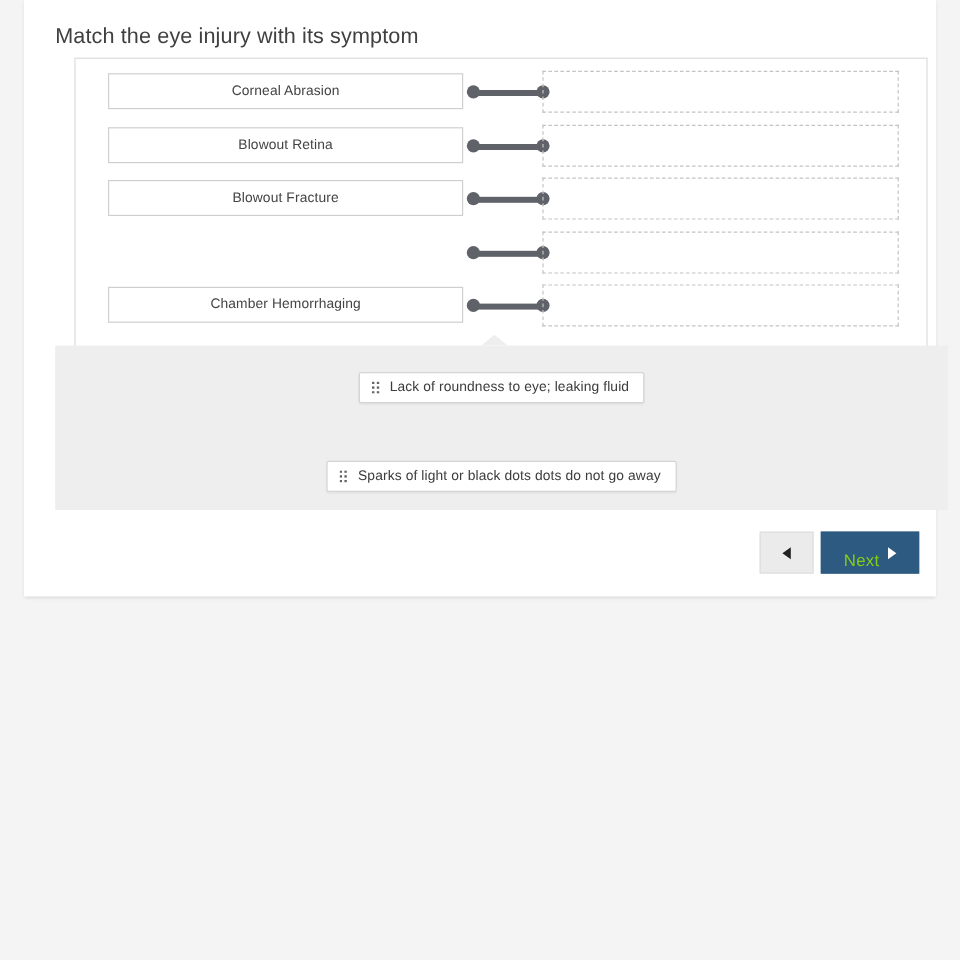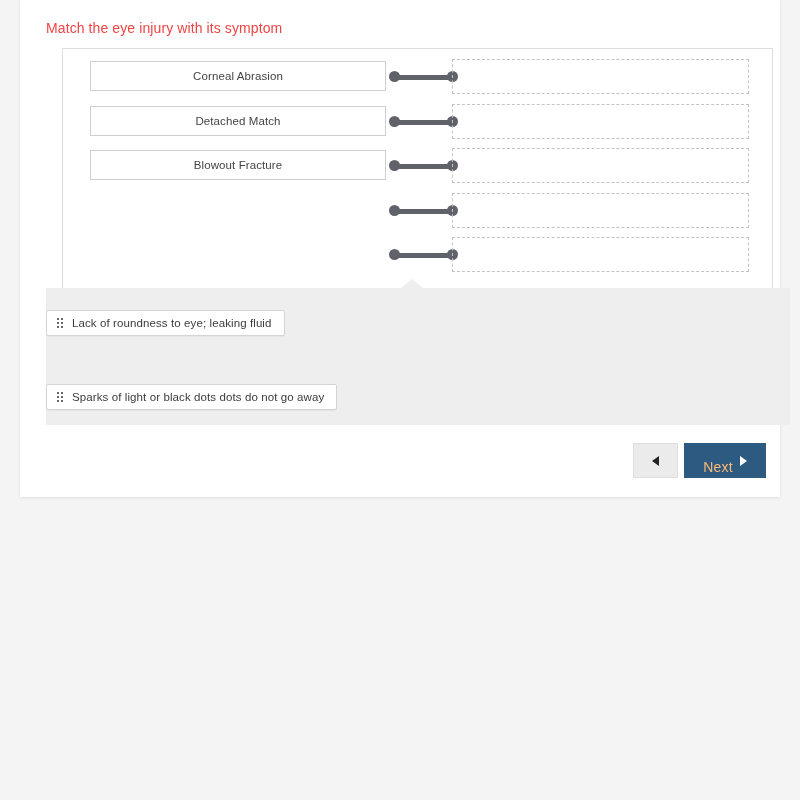--- a/index.html
+++ b/index.html
@@ -25,22 +25,22 @@
     height: 497px;
     background: #ffffff;
     box-shadow: 0 1px 3px rgba(0,0,0,0.10);
   }
 
   
   .prompt {
     position: absolute;
     left: 26px;
     top: 20px;
-    font-size: 14px;
-    color: #ef4444;
+    font-size: 18px;
+    color: #404040;
     letter-spacing: 0.1px;
     white-space: nowrap;
   }
 
   
   .match-panel {
     position: absolute;
     left: 42px;
     top: 48px;
     width: 711px;
@@ -140,20 +140,21 @@
     border-left: 11px solid transparent;
     border-right: 11px solid transparent;
     border-bottom: 9px solid #eeeeee;
   }
 
   .chip-row {
     position: absolute;
     left: 0;
     width: 100%;
     display: flex;
+    justify-content: center;
     gap: 14px;
   }
   .chip-row.row0 { top: 22px; }
   .chip-row.row1 { top: 59px; }
   .chip-row.row2 { top: 96px; }
 
   .chip {
     height: 26px;
     background: #ffffff;
     border: 1px solid #d4d4d4;
@@ -213,21 +214,21 @@
     box-sizing: border-box;
     display: flex;
     align-items: center;
     justify-content: center;
     gap: 7px;
     padding: 0 14px;
     cursor: pointer;
   }
   .btn-next-label {
     font-size: 14px;
-    color: #fdba74;
+    color: #84cc16;
     letter-spacing: 0.2px;
     margin-top: 13px;
   }
   .tri-right {
     width: 0; height: 0;
     border-top: 5px solid transparent;
     border-bottom: 5px solid transparent;
     border-left: 7px solid #ffffff;
   }
 </style>
@@ -247,21 +248,21 @@
       <div class="connector">
         <span class="knob left"></span>
         <span class="bar"></span>
         <span class="knob right"></span>
       </div>
       <div class="drop-zone"></div>
     </div>
 
     <div class="match-row r1">
       <div class="term-box">
-        <span class="term-label">Detached Match</span>
+        <span class="term-label">Blowout Retina</span>
       </div>
       <div class="connector">
         <span class="knob left"></span>
         <span class="bar"></span>
         <span class="knob right"></span>
       </div>
       <div class="drop-zone"></div>
     </div>
 
     <div class="match-row r2">
@@ -279,20 +280,23 @@
     <div class="match-row r3">
       <div class="connector">
         <span class="knob left"></span>
         <span class="bar"></span>
         <span class="knob right"></span>
       </div>
       <div class="drop-zone"></div>
     </div>
 
     <div class="match-row r4">
+      <div class="term-box">
+        <span class="term-label">Chamber Hemorrhaging</span>
+      </div>
       <div class="connector">
         <span class="knob left"></span>
         <span class="bar"></span>
         <span class="knob right"></span>
       </div>
       <div class="drop-zone"></div>
     </div>
 
   </div>
 

